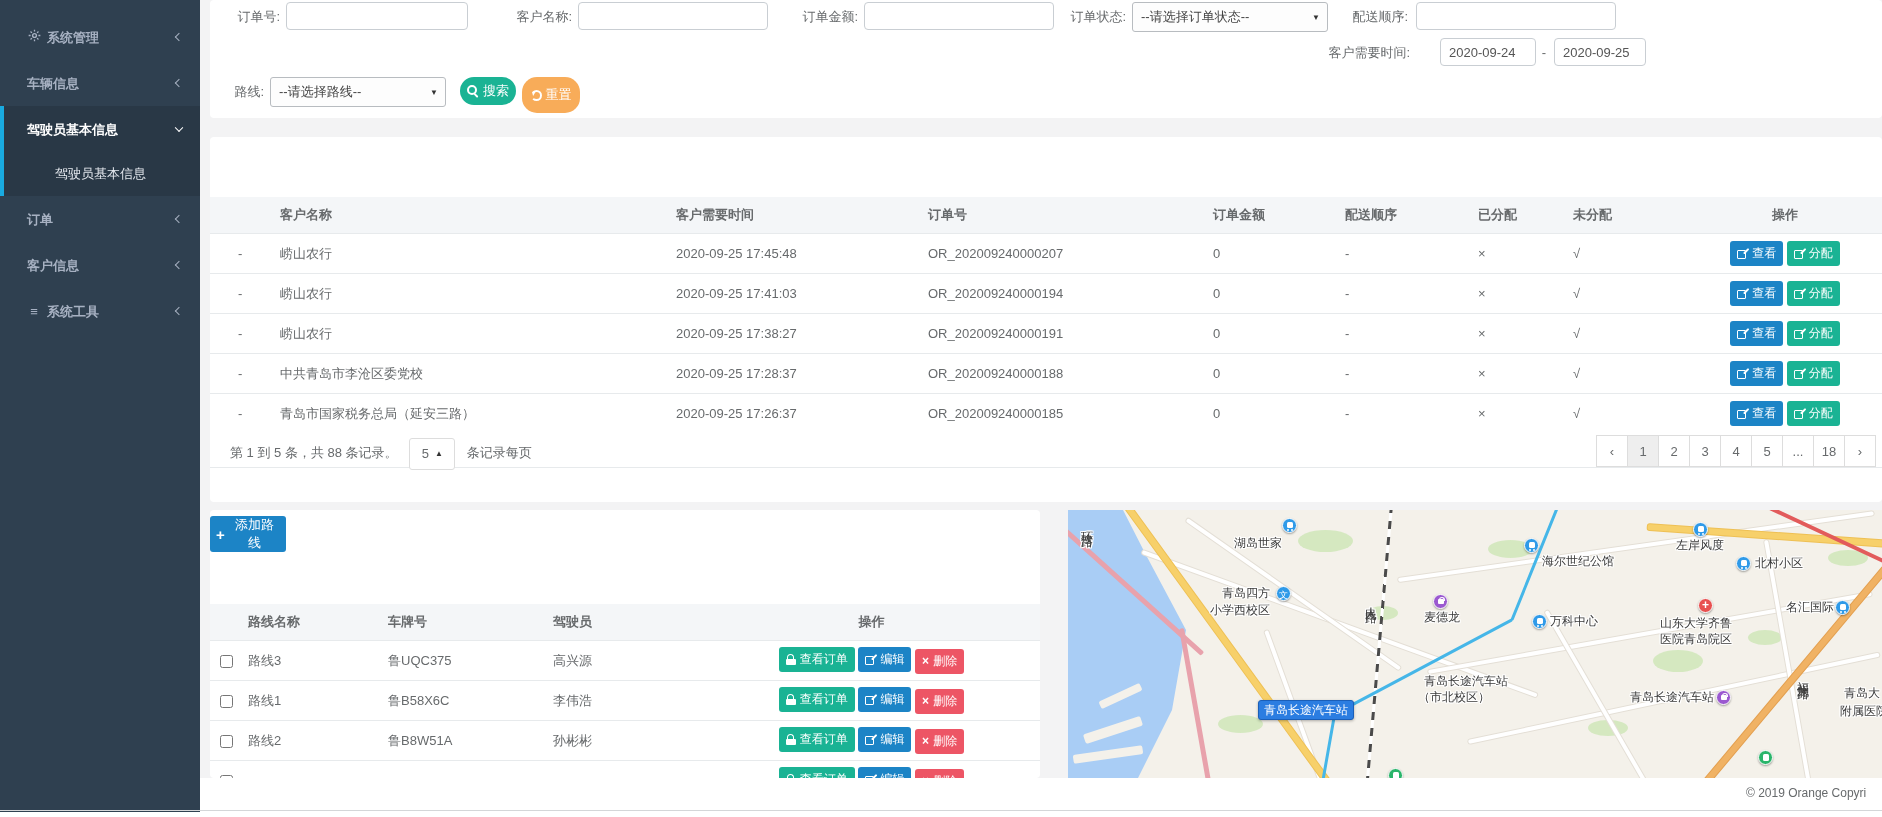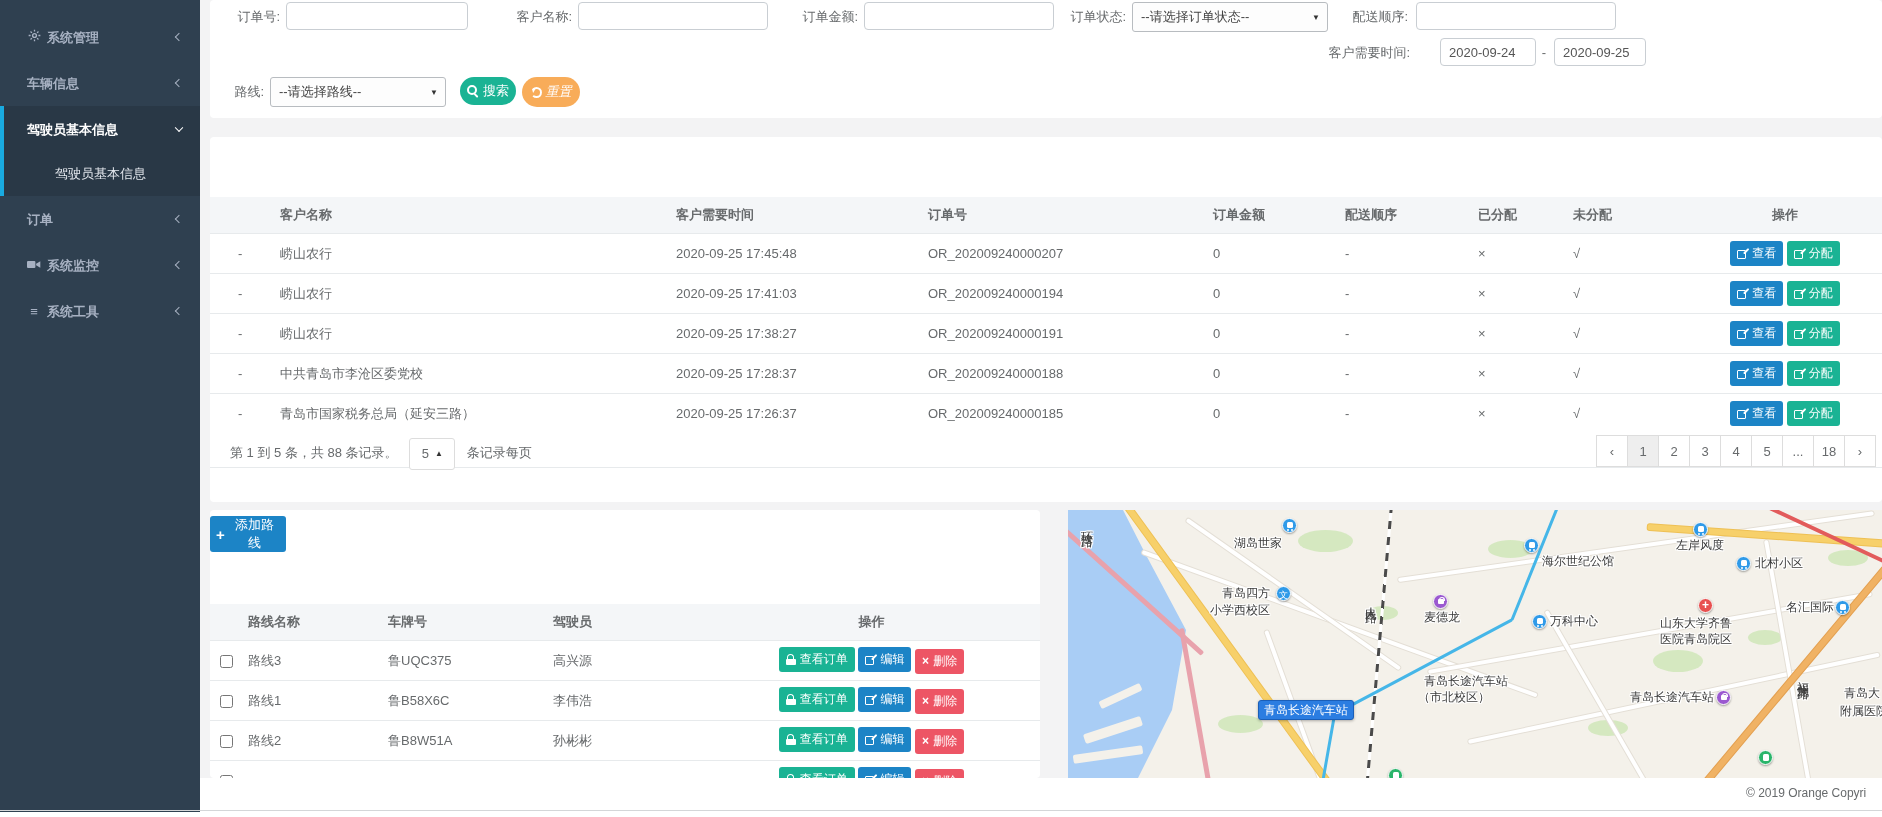--- a/index.html
+++ b/index.html
@@ -149,28 +149,21 @@
       </div>
       <div class="nav-sub">
         <span>驾驶员基本信息</span>
       </div>
     </div>
     <div class="nav-item">
       <span class="lbl">订单</span>
       <span class="chev left"></span>
     </div>
     <div class="nav-item">
-      <span class="mi">
-        <svg width="14" height="11" viewBox="0 0 20 14">
-            <g fill="#a7b1c2">
-              <rect x="0" y="2" width="12" height="10" rx="1.5"></rect>
-              <path d="M13 6l6-3.5v9L13 8z"></path>
-            </g>
-          </svg>
-      </span><span class="lbl">系统监控</span>
+      <span class="lbl">客户信息</span>
       <span class="chev left"></span>
     </div>
     <div class="nav-item">
       <span class="mi">≡</span><span class="lbl">系统工具</span>
       <span class="chev left"></span>
     </div>
   </div>
 
   <div class="panel" id="filter-panel">
 
@@ -195,21 +188,21 @@
 
     <span class="f-label" style="left:14px;top:77px;width:40px;">路线:</span>
     <div class="fake-select" style="left:60px;top:77px;width:176px;">
       <span>--请选择路线--</span>
       <span class="arr">▼</span>
     </div>
     <button class="btn btn-green abs" style="left:250px;top:77px;width:56px;height:28px;border-radius:15px;">
       <span class="ic ic-search"></span>
         <span>搜索</span>
     </button>
-    <button class="btn btn-orange abs" style="left:312px;top:77px;width:58px;height:30px;border-radius:15px;font-style:italic;">
+    <button class="btn btn-orange abs" style="left:312px;top:77px;width:58px;height:36px;border-radius:15px;">
       <span class="ic ic-refresh"></span>
         <span>重置</span>
     </button>
   </div>
 
   <div class="panel" id="orders-panel">
     <table style="position:absolute;left:0;top:60px;width:1672px;">
       <colgroup>
           <col style="width:40px">
           <col style="width:396px">

